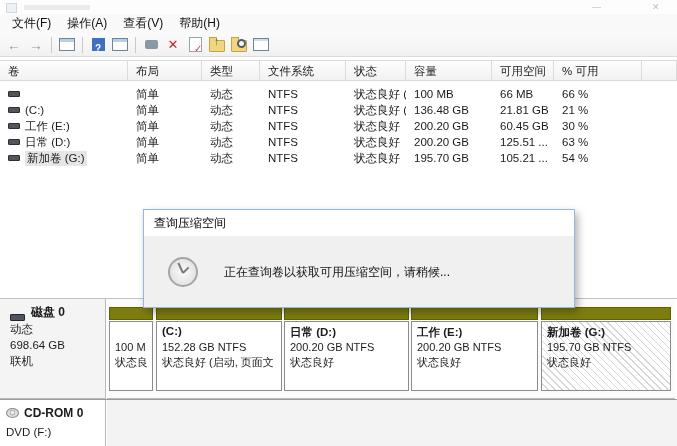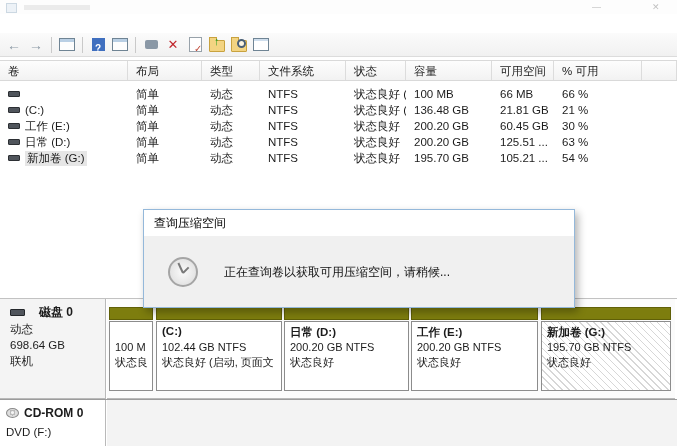--- a/index.html
+++ b/index.html
@@ -44,21 +44,21 @@
   .c1{width:128px;} .c2{width:74px;} .c3{width:58px;} .c4{width:86px;} .c5{width:60px;}
   .c6{width:86px;} .c7{width:62px;} .c8{width:88px;} .c9{flex:1;}
   .volcell{display:flex;align-items:center;gap:5px;}
   .vol-ic{width:10px;height:4px;background:#50555c;border:1px solid #2c2f33;border-radius:1px;flex:0 0 auto;}
   .vname.sel{background:#e6e6e6;padding:0 2px;}
   
   .bottom{position:absolute;left:0;top:298px;width:677px;height:148px;background:#fff;border-top:1px solid #c2c2c2;}
   .disk-row{position:absolute;left:0;top:0;width:677px;height:100px;}
   .disk-label{position:absolute;left:0;top:0;width:106px;height:100px;background:#f4f4f4;border-right:1px solid #b9b9b9;
               border-bottom:1px solid #b9b9b9;box-sizing:border-box;padding:5px 0 0 10px;}
-  .dl-head{display:flex;align-items:center;gap:14px;font-weight:bold;font-size:12px;}
+  .dl-head{display:flex;align-items:flex-end;gap:6px;font-weight:bold;font-size:12px;}
   .disk-ic{width:13px;height:5px;background:#50555c;border:1px solid #24272b;border-radius:1px;}
   .dl-line{font-size:11.5px;line-height:16px;}
   .disk-graph{position:absolute;left:107px;top:0;right:2px;height:99px;background:#fbfbfb;border-bottom:1px solid #b9b9b9;}
   .part{position:absolute;top:8px;}
   .part-bar{height:13px;border:1px solid rgba(60,60,0,.45);box-sizing:border-box;}
   .part-box{margin-top:1px;height:70px;background:#fff;border:1px solid #8c8c8c;box-sizing:border-box;
             padding:3px 5px;overflow:hidden;}
   .part.sel .part-box{background:repeating-linear-gradient(45deg,#ffffff 0 4px,#d7d7d7 4px 5px);}
   .part-title{font-weight:bold;font-size:11.5px;height:15px;white-space:nowrap;}
   .part-line{font-size:11px;line-height:15px;white-space:nowrap;}
@@ -87,20 +87,26 @@
 
 <div id="app">
 
   <div class="titlebar">
     <div class="ticon"></div>
     <div class="tghost"></div>
     <div class="wc min">—</div>
     <div class="wc cls">✕</div>
   </div>
 
+  <div class="menubar">
+    <span class="menuitem">文件(F)</span>
+    <span class="menuitem">操作(A)</span>
+    <span class="menuitem">查看(V)</span>
+    <span class="menuitem">帮助(H)</span>
+  </div>
 
   <div class="toolbar">
     <span class="tbi">
         <span class="arrow">←</span>
       </span>
     <span class="tbi">
         <span class="arrow">→</span>
       </span>
     <span class="tbsep"></span>
     <span class="tbi">
@@ -238,21 +244,21 @@
             <div class="part-title"></div>
             <div class="part-line">100 M</div>
             <div class="part-line">状态良</div>
           </div>
         </div>
 
         <div class="part" style="left:49px;width:126px;">
           <div class="part-bar" style="background: rgb(125, 125, 14);"></div>
           <div class="part-box">
             <div class="part-title">(C:)</div>
-            <div class="part-line">102.44 GB NTFS</div>
+            <div class="part-line">152.28 GB NTFS</div>
             <div class="part-line">状态良好 (启动, 页面文</div>
           </div>
         </div>
 
         <div class="part" style="left:177px;width:125px;">
           <div class="part-bar" style="background: rgb(125, 125, 14);"></div>
           <div class="part-box">
             <div class="part-title">日常  (D:)</div>
             <div class="part-line">200.20 GB NTFS</div>
             <div class="part-line">状态良好</div>

